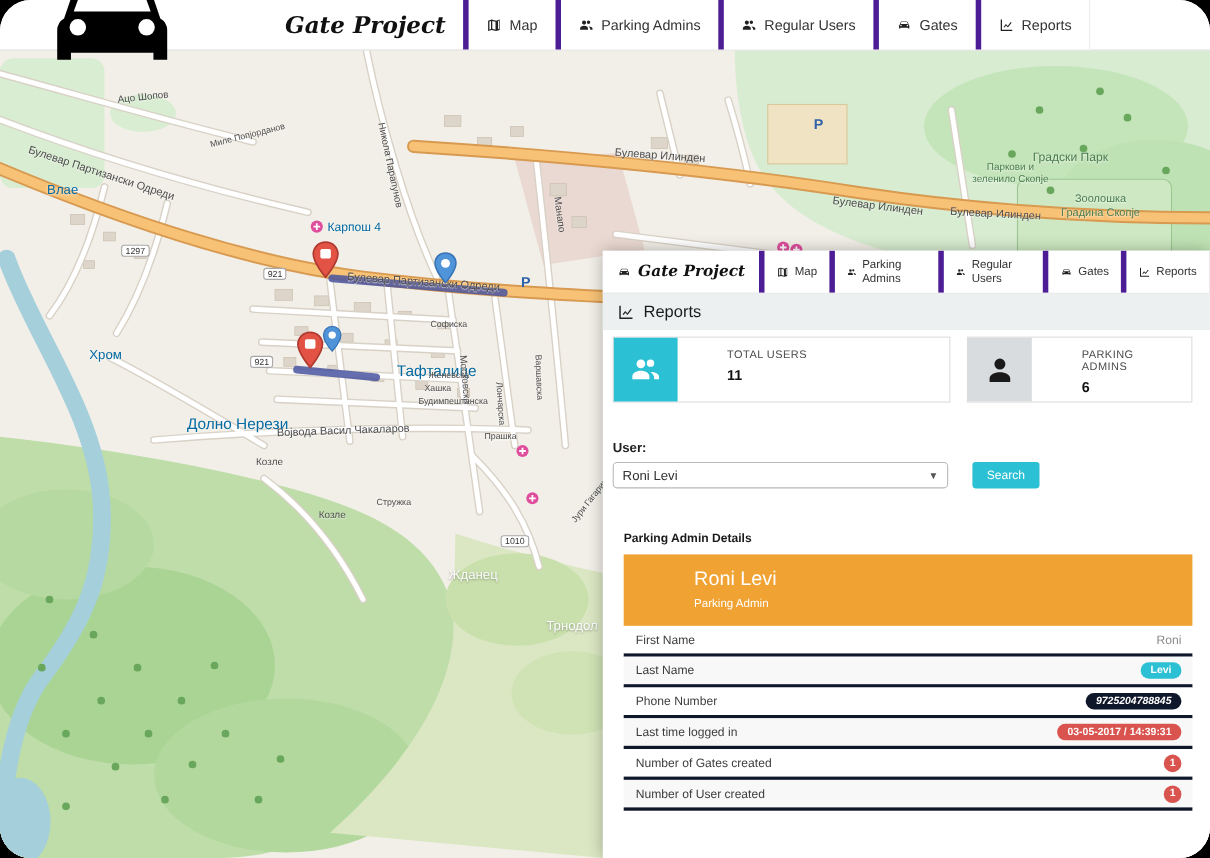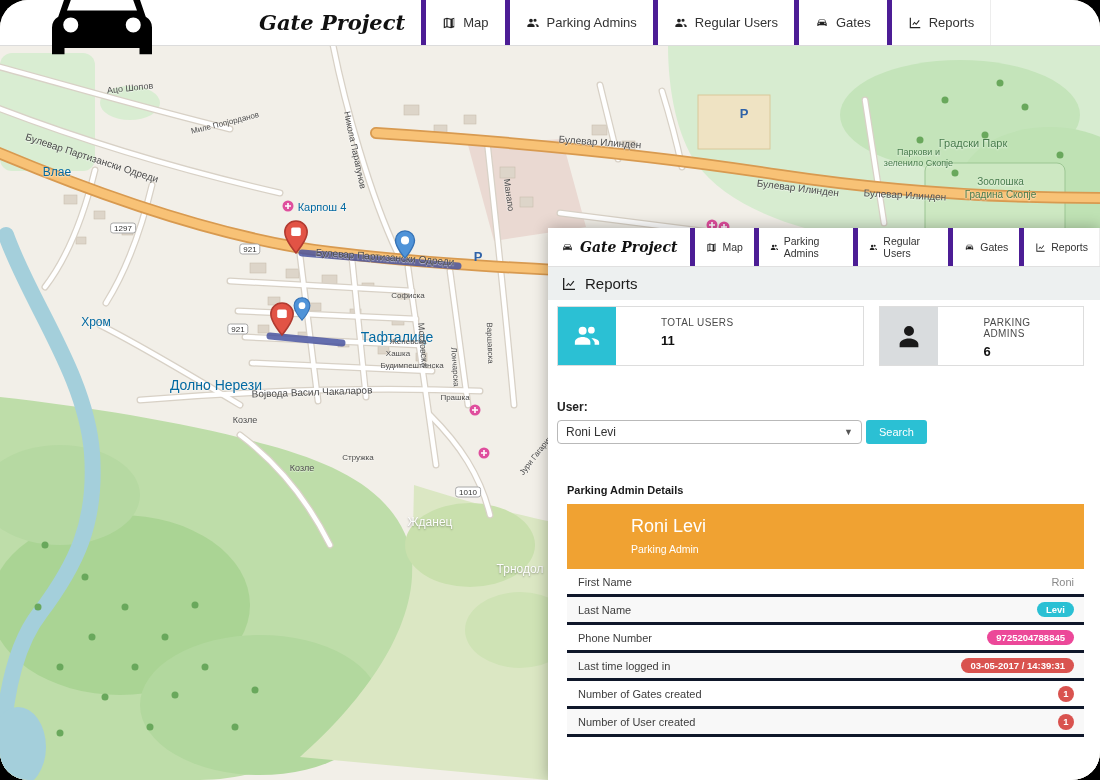--- a/index.html
+++ b/index.html
@@ -47,35 +47,35 @@
   .stat-icon svg { width:30px; height:30px; }
   .stat-text { padding:10px 12px;margin-left:33px; }
   .stat-label { font-size:10px; color:#4a4a4a; letter-spacing:.4px; }
   .stat-value { font-size:13px; font-weight:bold; color:#111; margin-top:5px; }
 
   .user-section { margin:34px 16px 0 9px; }
   .user-label { font-size:12px; font-weight:bold; color:#222; margin-bottom:6px; }
   .select-row { display:flex; align-items:center; }
   .select { width:305px; height:24px; box-sizing:border-box; border:1px solid #b9b9b9; border-radius:4px; background:#fff; display:flex; align-items:center; justify-content:space-between; padding:0 8px; font-size:12px; color:#333; cursor:pointer; }
   .caret { font-size:9px; color:#555; }
-  .search-btn { margin-left:4px; background:#2bc0d4; color:#fff; border:none; border-radius:3px; font-size:11px; padding:0 13px; height:24px; cursor:pointer; font-family:inherit; }
+  .search-btn { margin-left:22px; background:#2bc0d4; color:#fff; border:none; border-radius:3px; font-size:11px; padding:0 13px; height:24px; cursor:pointer; font-family:inherit; }
 
   .details { margin:40px 16px 0 19px; }
   .details-title { font-size:11px; font-weight:bold; color:#1a1a1a; margin-bottom:8px; }
   .admin-header { background:#f0a232; color:#fff; padding:12px 0 14px 64px; }
   .admin-name { font-size:18px; font-weight:400; }
   .admin-role { font-size:10.5px; margin-top:6px; }
   .dtable { border:0; }
   .drow { display:flex; align-items:center; justify-content:space-between; min-height:28px; box-sizing:border-box; padding:0 10px 0 11px; border-bottom:3px solid #0f172a; font-size:11px; background:#fff; }
   .drow:nth-child(even) { background:#f8f8f8; }
   .dlabel { color:#3d3d3d; }
   .plain { color:#8a8a8a; font-size:11px; }
   .badge { color:#fff; font-size:9.5px; font-weight:bold; padding:3px 9px; border-radius:10px; line-height:1; }
   .b-cyan { background:#2bc0d4; }
-  .b-green { background:#ec4899; }
+  .b-green { background:#0f172a;font-style:italic; }
   .b-red { background:#d9534f; }
   .b-circle { background:#d9534f; color:#fff; width:16px; height:16px; border-radius:50%; display:inline-flex; align-items:center; justify-content:center; font-size:9.5px; font-weight:bold; }
 </style>
 </head>
 <body>
 
 <svg width="0" height="0" style="position:absolute" aria-hidden="true">
   <symbol id="i-map" viewBox="0 0 24 24">
       <path fill="currentColor" d="M8.5 3 3 4.8v16.2l5.5-1.8 7 1.8L21 19.2V3l-5.5 1.9ZM9.5 5.2l5 1.3v12.3l-5-1.3Zm-2 .1v12.3l-2.5.8V6.1Zm11 12.4V5.4l1.5-.5v12.3Z"></path>
     </symbol>

